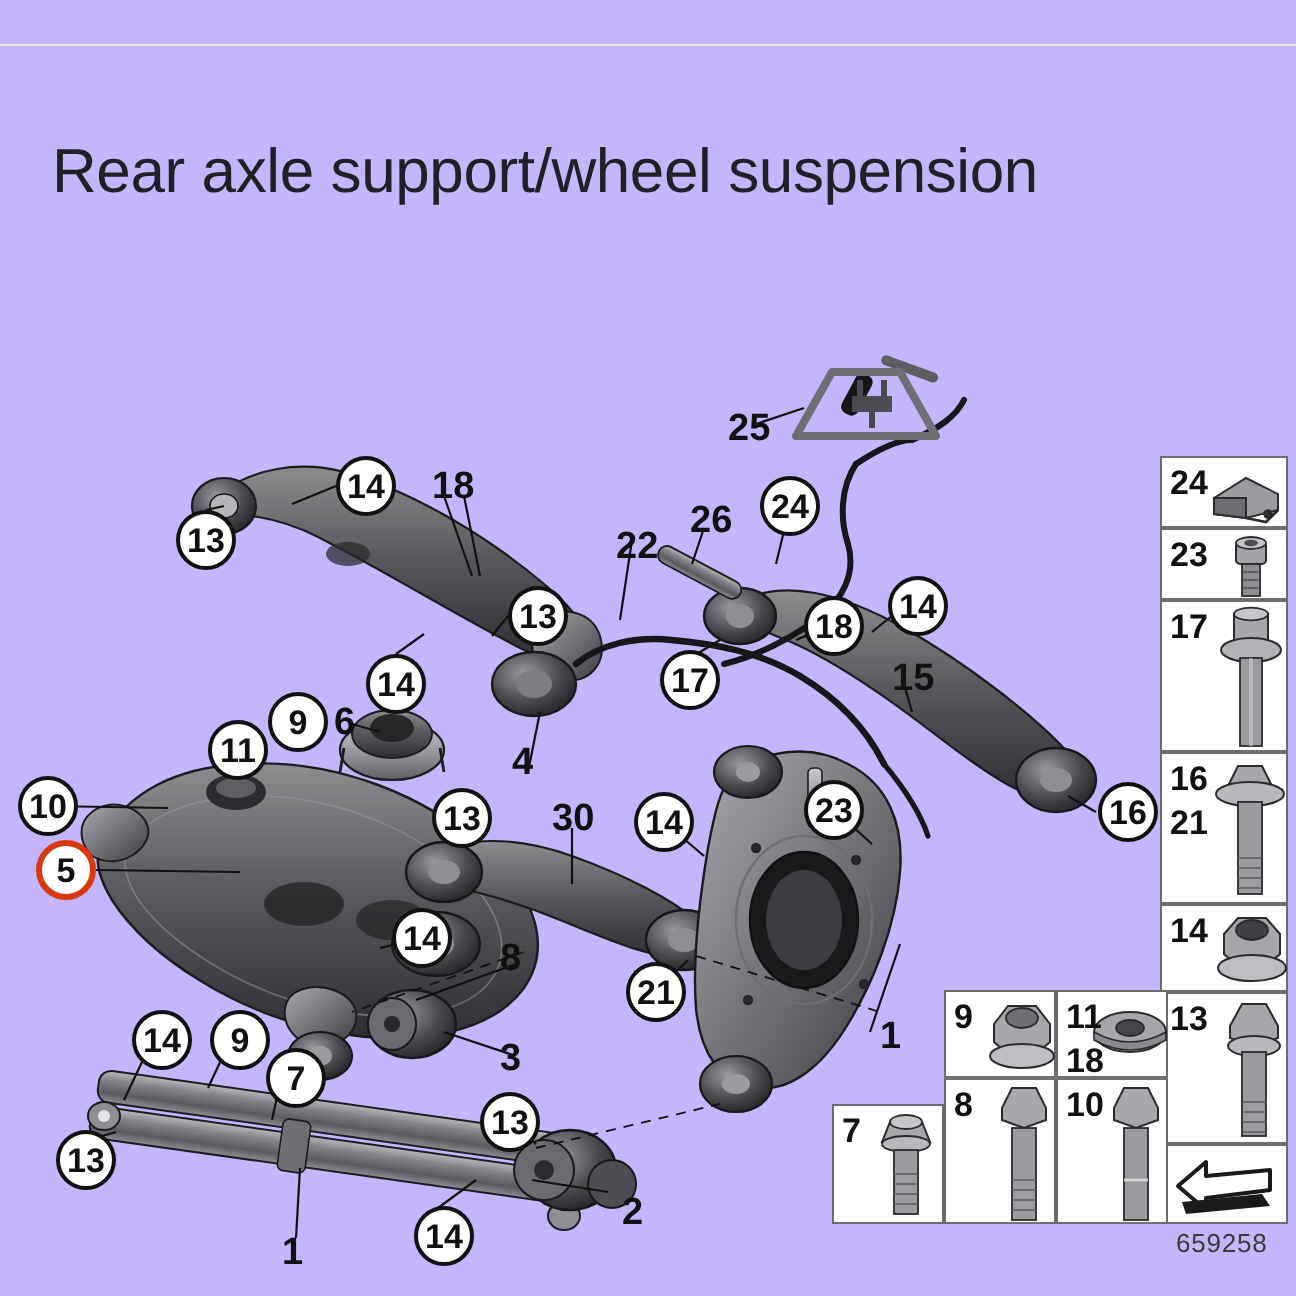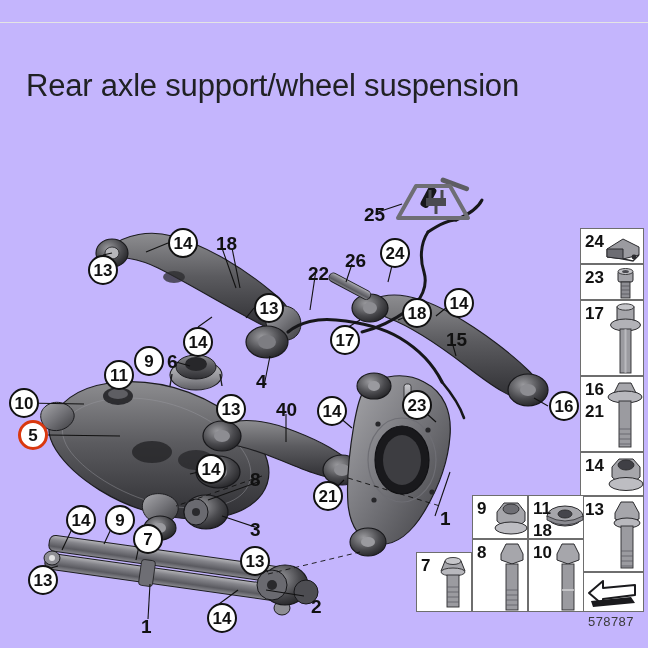--- a/index.html
+++ b/index.html
@@ -384,21 +384,21 @@
         <span>14</span>
       </div>
 
     <div class="lbl" style="left:216px;top:74px">18</div>
     <div class="lbl" style="left:308px;top:104px">22</div>
     <div class="lbl" style="left:345px;top:91px">26</div>
     <div class="lbl" style="left:364px;top:45px">25</div>
     <div class="lbl" style="left:446px;top:170px">15</div>
     <div class="lbl" style="left:167px;top:192px">6</div>
     <div class="lbl" style="left:256px;top:212px">4</div>
-    <div class="lbl" style="left:276px;top:240px">40</div>
+    <div class="lbl" style="left:276px;top:240px">30</div>
     <div class="lbl" style="left:250px;top:310px">8</div>
     <div class="lbl" style="left:250px;top:360px">3</div>
     <div class="lbl" style="left:440px;top:349px">1</div>
     <div class="lbl" style="left:141px;top:457px">1</div>
     <div class="lbl" style="left:311px;top:437px">2</div>
   </div>
 
   <div class="lbox" style="left:580px;top:228px;width:64px;height:36px">
     <span class="num n1">24</span>
     <svg width="64" height="36">
@@ -475,21 +475,21 @@
     </svg>
   </div>
 
   <div class="lbox" style="left:580px;top:572px;width:64px;height:40px">
     <svg width="64" height="40">
       <path d="M8 20 L22 8 L22 15 L54 12 L54 22 L22 26 L22 32 Z" fill="#ffffff" stroke="#1a1a1d" stroke-width="2" stroke-linejoin="round"></path>
       <path d="M10 28 L50 24 L54 30 L12 34 Z" fill="#1a1a1d"></path>
     </svg>
   </div>
 
-  <div id="diagram-id">578787</div>
+  <div id="diagram-id">659258</div>
 
   <div class="lbox" style="left:472px;top:495px;width:56px;height:44px">
     <span class="num n1">9</span>
     <svg width="56" height="44">
       <path d="M24 16 L31 7 L45 7 L52 16 L52 25 L45 31 L31 31 L24 25 Z" fill="#a6a6ab" stroke="#2b2b2e" stroke-width="1"></path>
       <ellipse cx="38" cy="32" rx="16" ry="6" fill="#bdbdc2" stroke="#2b2b2e" stroke-width="1"></ellipse>
       <ellipse cx="38" cy="13" rx="8" ry="5" fill="#6e6e74" stroke="#2b2b2e" stroke-width="0.9"></ellipse>
     </svg>
   </div>
 

